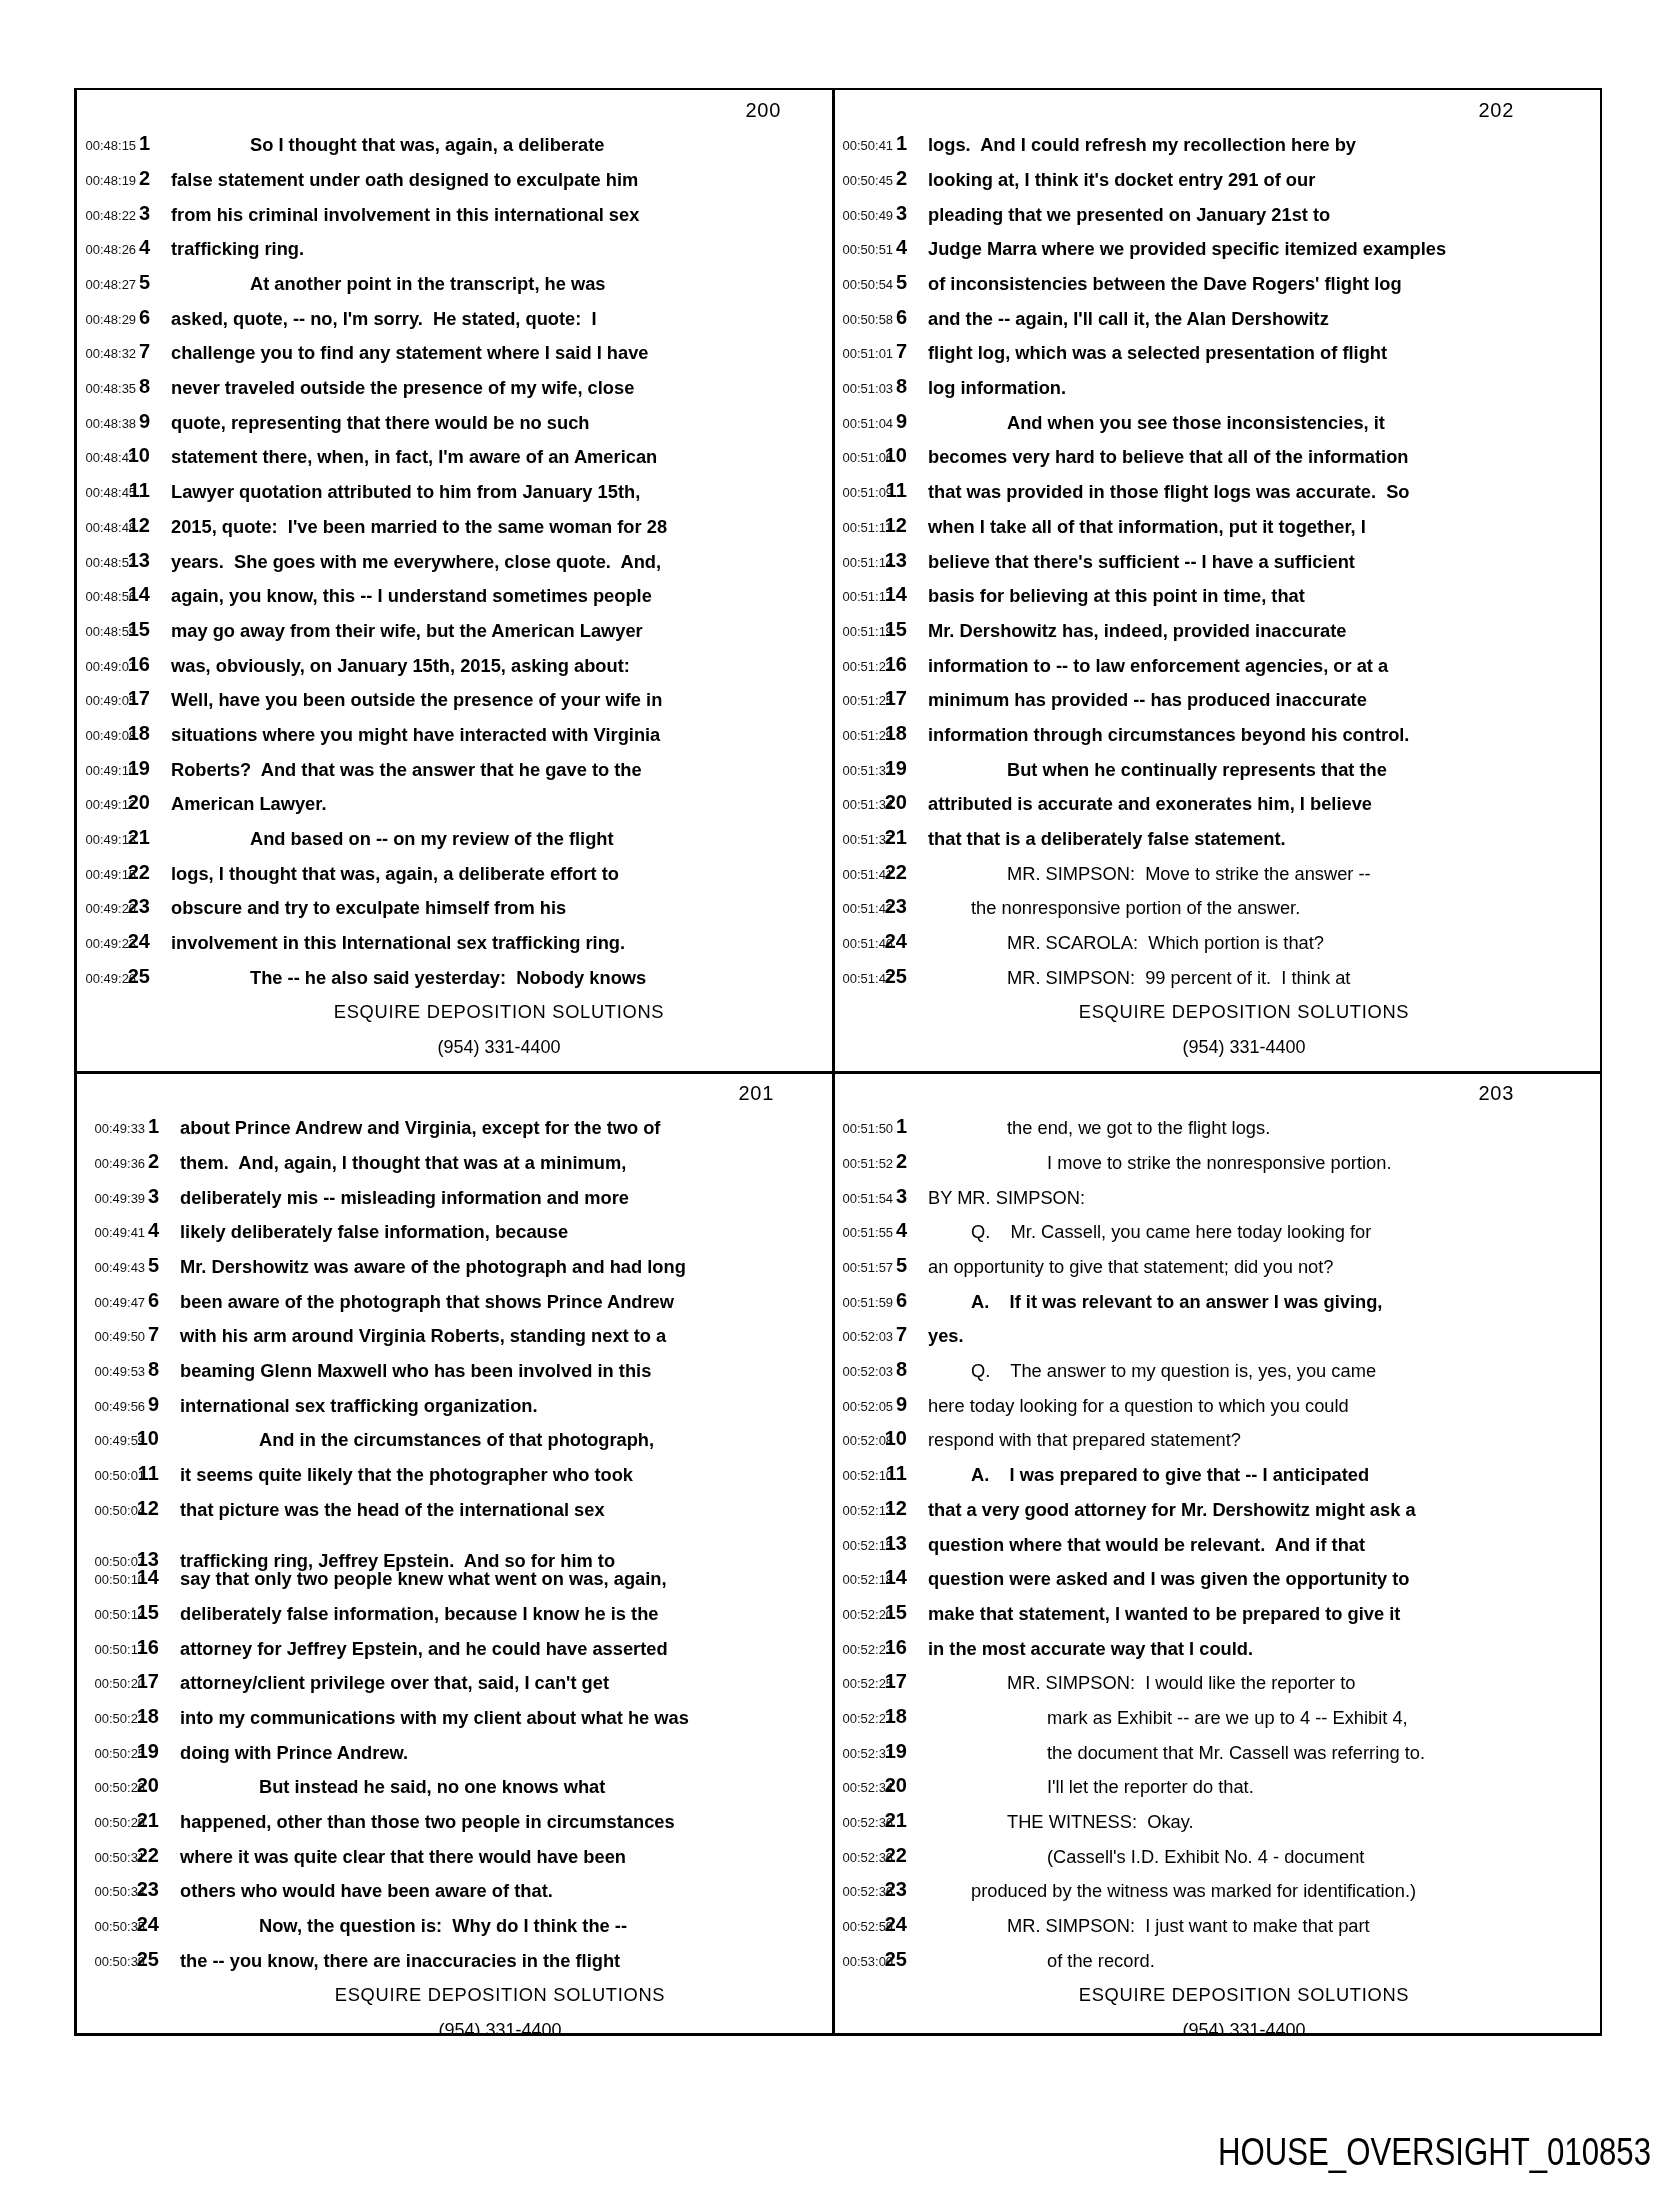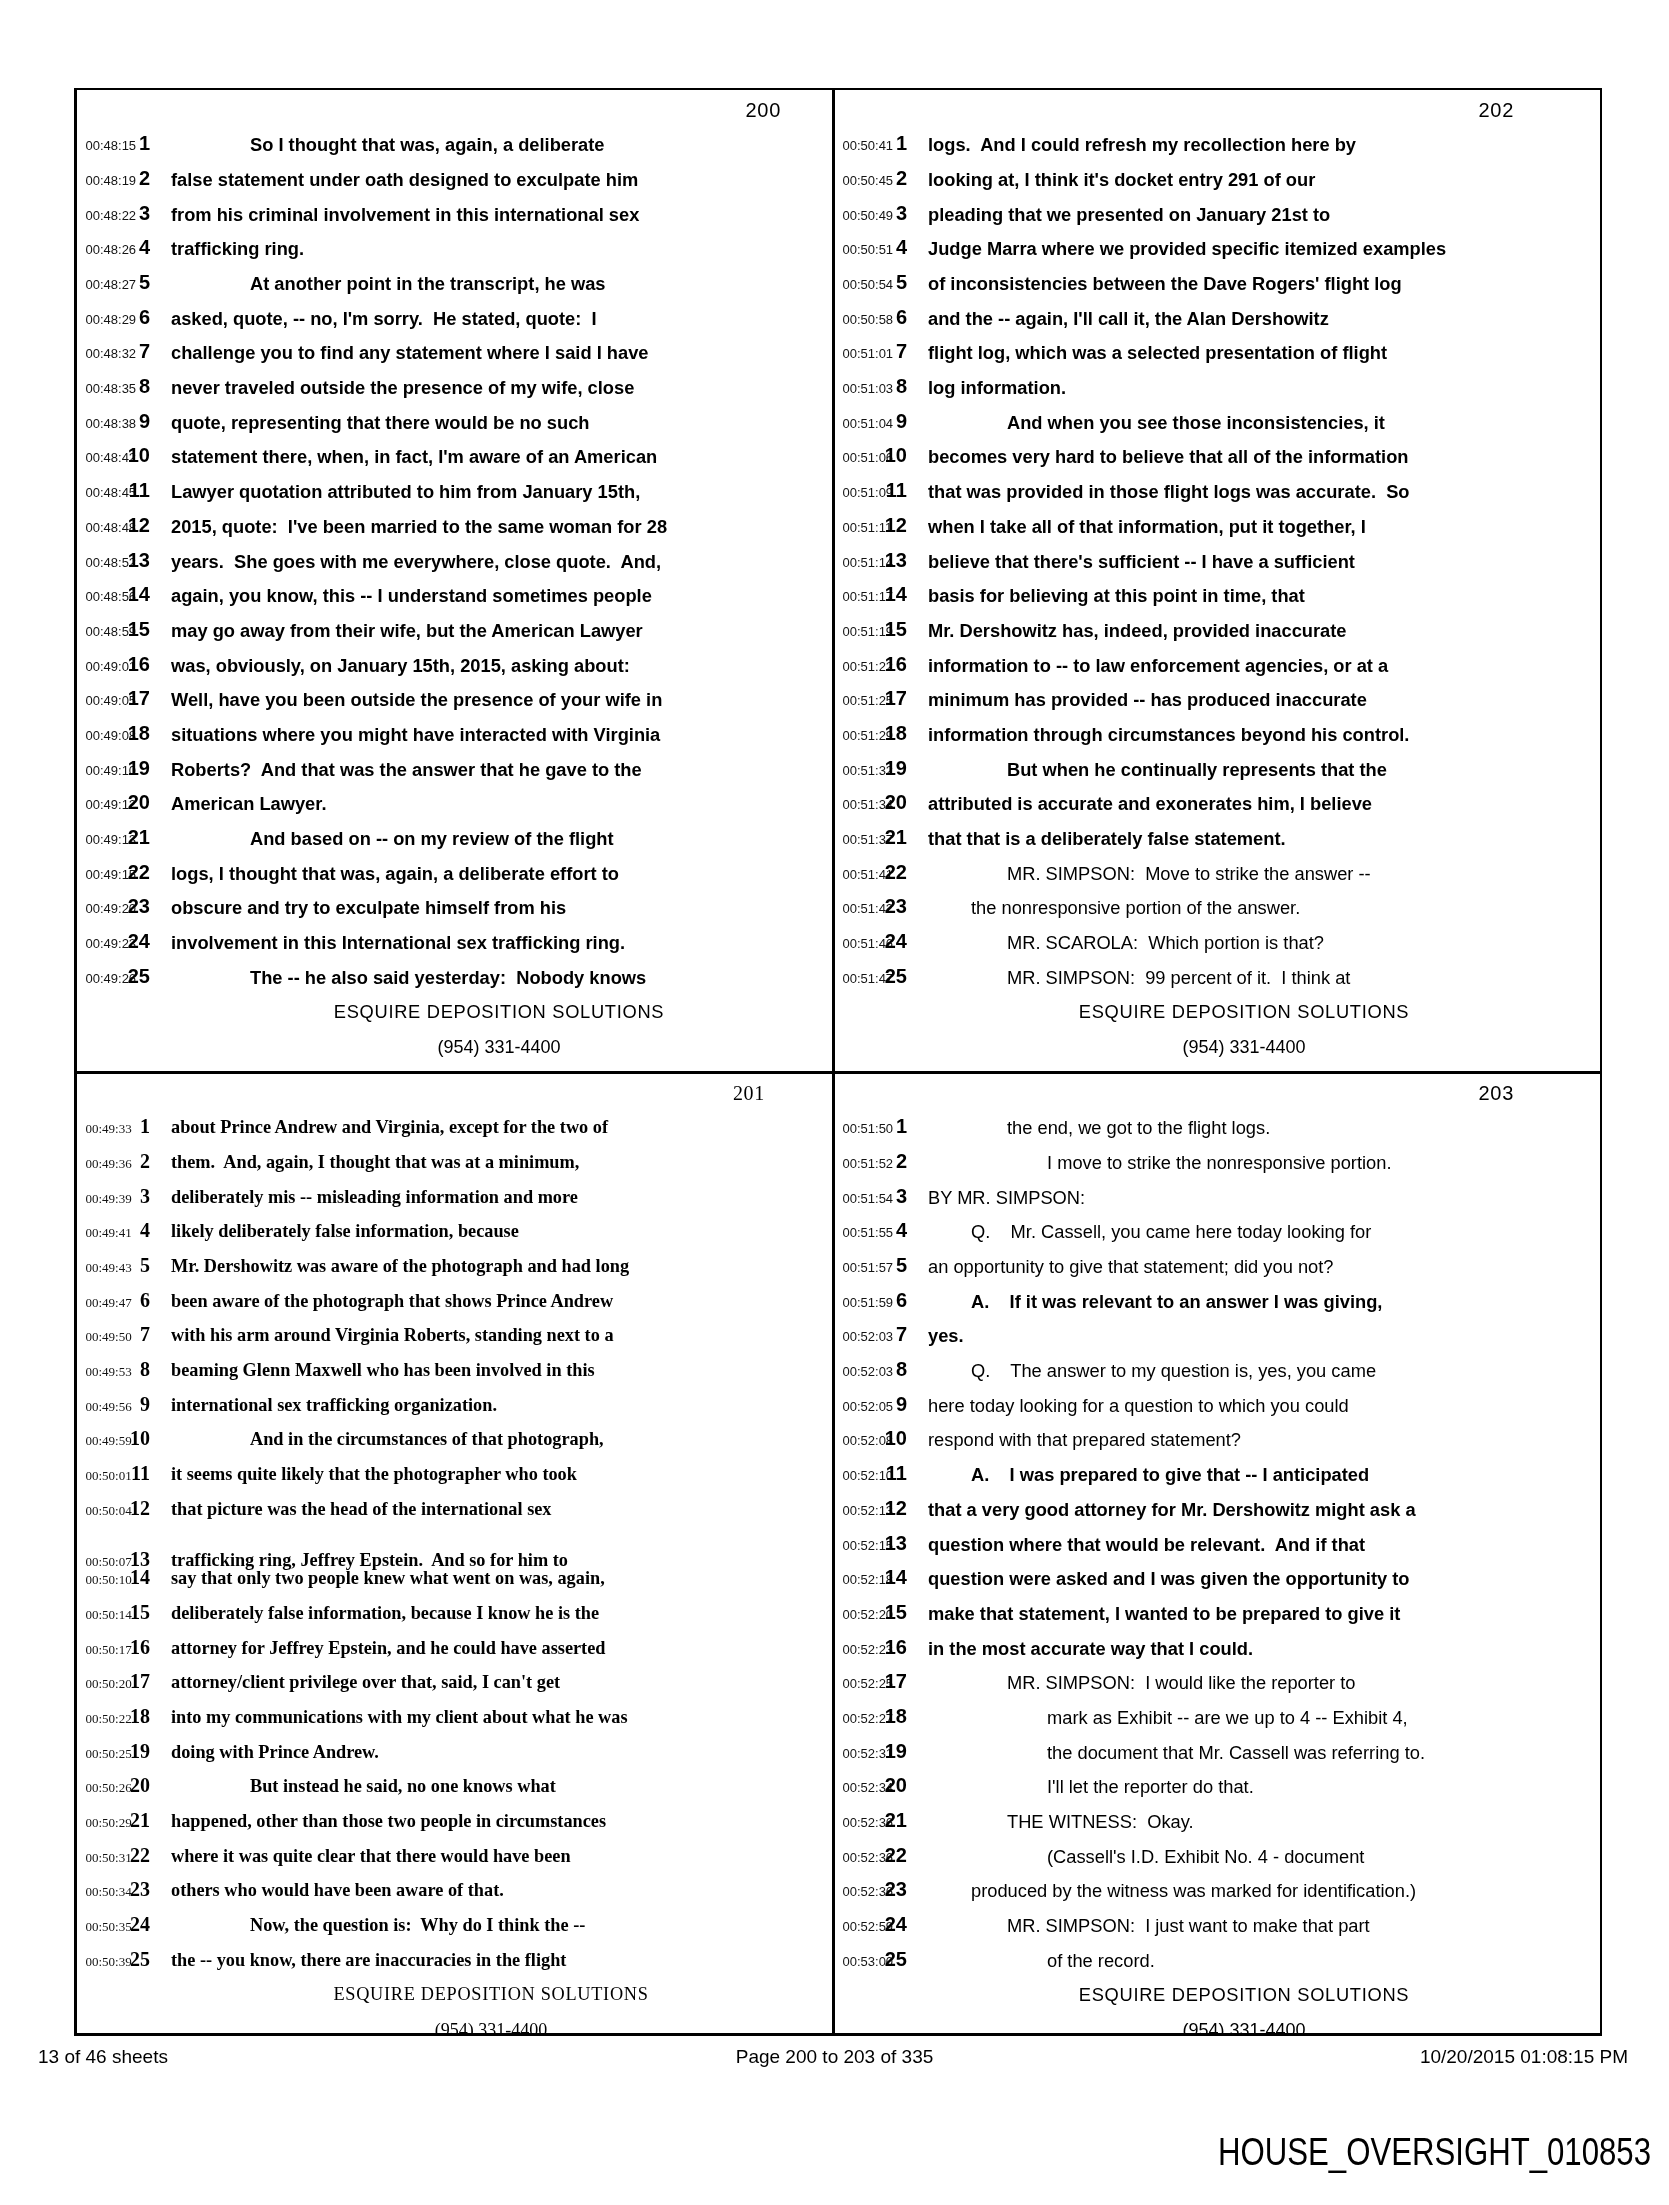--- a/index.html
+++ b/index.html
@@ -18,21 +18,21 @@
     border-left:3.3px solid #000;
     border-top:2.6px solid #000;
     border-right:2.6px solid #000;
     border-bottom:3.9px solid #000;
   }
   .v-divider{position:absolute;left:755px;top:0;width:2.6px;height:100%;background:#000;}
   .h-divider{position:absolute;left:0;top:981px;width:100%;height:2.6px;background:#000;}
   .quad{position:absolute;overflow:hidden;}
   .quad.q0{left:0;top:0;width:789px;height:981px;}
   .quad.q1{left:757px;top:0;width:765px;height:981px;}
-  .quad.q2{left:0;top:983px;width:773px;height:960px;font-family:Liberation Serif, serif;}
+  .quad.q2{left:9px;top:983px;width:773px;height:960px;}
   .quad.q3{left:757px;top:983px;width:765px;height:960px;}
   .pagenum{
     position:absolute;top:9.2px;right:85px;
     font-size:20px;font-weight:400;letter-spacing:0.7px;
   }
   .row{position:absolute;left:0;width:100%;height:34px;}
   .ts{
     position:absolute;left:8.5px;top:4.6px;width:72px;
     font-size:13px;font-weight:400;color:#141414;letter-spacing:0px;
     white-space:pre;
@@ -611,22 +611,17 @@
             <span class="ts">00:53:00</span>
             <span class="ln">25</span>
             <span class="tx i3 wr">of the record.</span>
           </div>
         </div>
       <div class="vendor-name">ESQUIRE DEPOSITION SOLUTIONS</div>
       <div class="vendor-phone">(954) 331-4400</div>
     </div>
   </div>
 
-  <div class="page-footer">
-    <span class="pf-left">13 of 46 sheets</span>
-    <span class="pf-center">Page 200 to 203 of 335</span>
-    <span class="pf-right">10/20/2015 01:08:15 PM</span>
-  </div>
 
   <div class="watermark">HOUSE_OVERSIGHT_010853</div>
 
 </div>
 
 
 </body></html>

